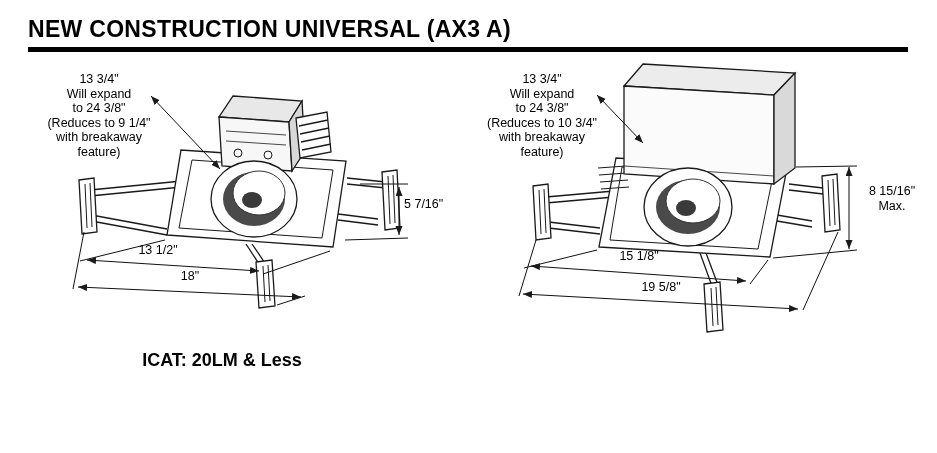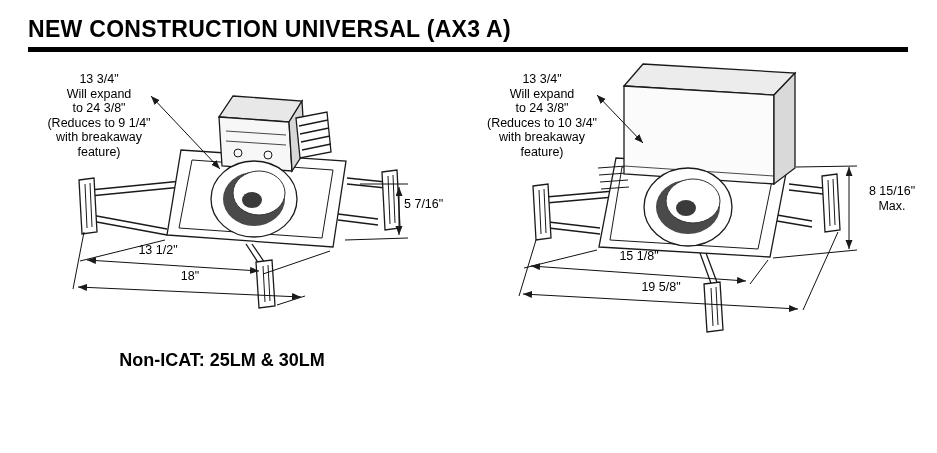--- a/index.html
+++ b/index.html
@@ -178,16 +178,16 @@
   <div class="dim dim-left-outer">18"</div>
 
   <div class="dim dim-right-height">
     <div>8 15/16"</div>
     <div>Max.</div>
   </div>
   <div class="dim dim-right-inner">15 1/8"</div>
   <div class="dim dim-right-outer">19 5/8"</div>
 
   <div class="caption caption-left">
-    <div>Non-ICAT: 25LM &amp; 30LM</div>
+    <div>ICAT: 20LM &amp; Less</div>
   </div>
 
 </div>
 
 </body></html>

